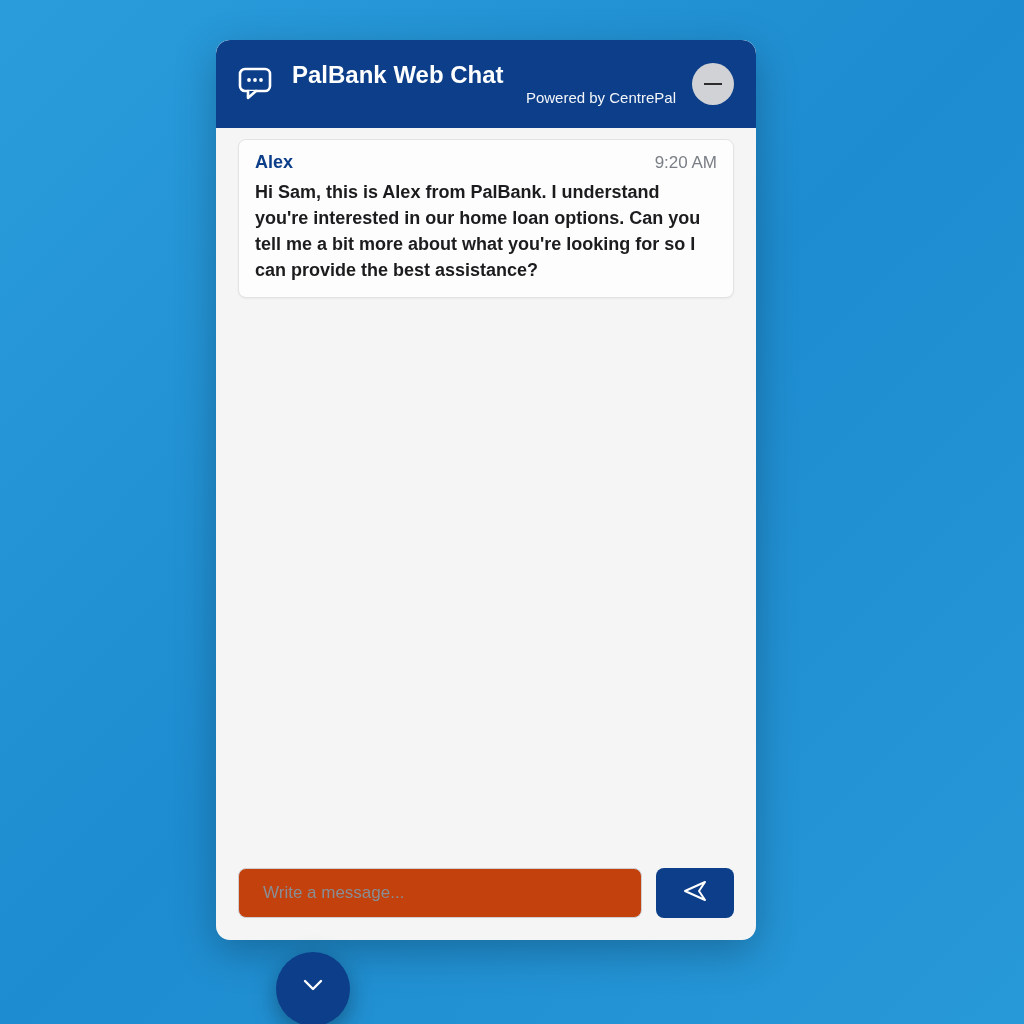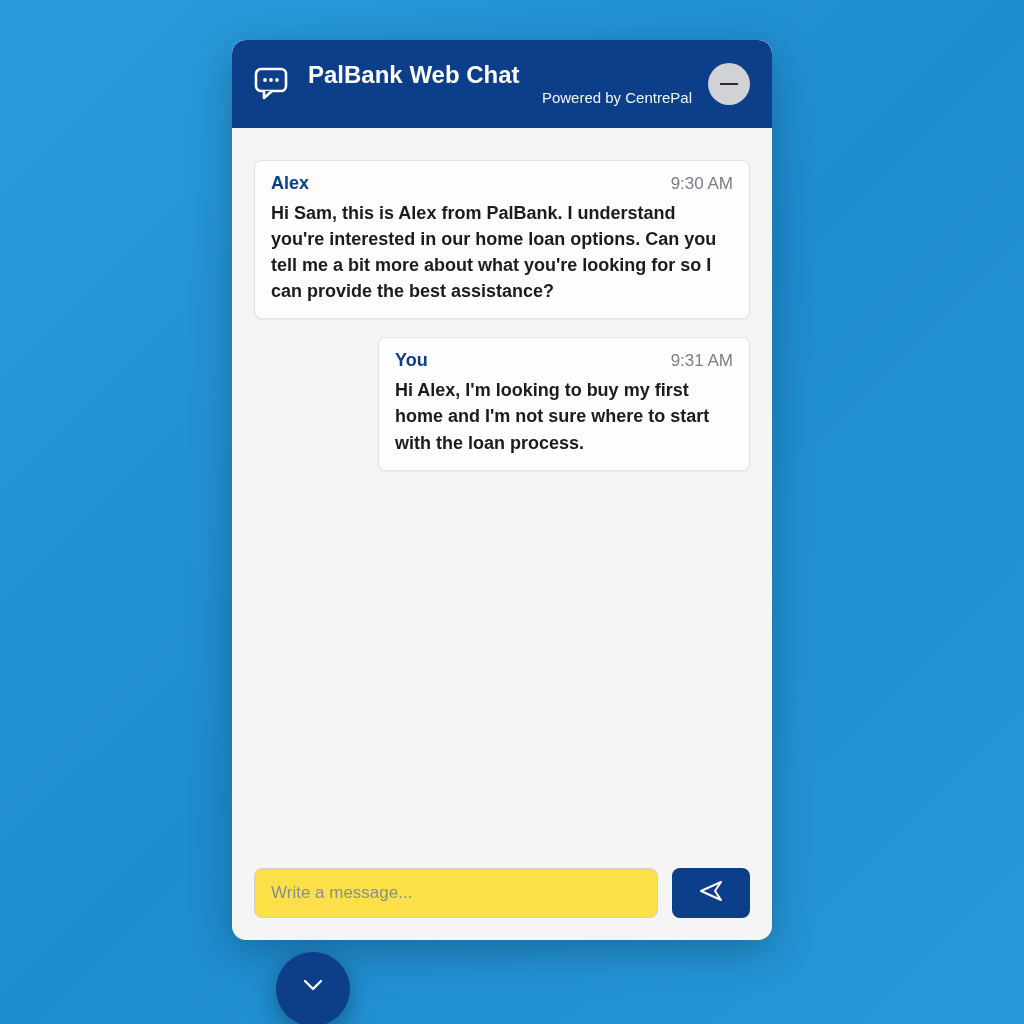--- a/index.html
+++ b/index.html
@@ -6,21 +6,21 @@
   html, body { width: 1024px; height: 1024px; overflow: hidden; }
   body {
     font-family: "Segoe UI", -apple-system, BlinkMacSystemFont, sans-serif;
     background: linear-gradient(135deg, #2a9cdb 0%, #1e8cd0 50%, #2798d8 100%);
     border-radius: 28px;
     position: relative;
   }
 
   .chat-window {
     position: absolute;
-    left: 232px;
+    left: 216px;
     top: 40px;
     width: 540px;
     height: 900px;
     background: #f5f5f6;
     border-radius: 14px;
     display: flex;
     flex-direction: column;
     box-shadow: 0 12px 40px rgba(0,0,0,0.25);
     overflow: hidden;
   }
@@ -62,21 +62,21 @@
     display: flex; align-items: center; justify-content: center;
     cursor: pointer;
     flex: 0 0 auto;
   }
   .minimize-btn .bar {
     width: 18px; height: 2px; background: #2b2b2b;
   }
 
   .messages {
     flex: 1 1 auto;
-    padding: 32px 22px 10px 22px;
+    padding: 11px 22px 10px 22px;
     overflow-y: auto;
   }
 
   .bubble {
     background: #fdfdfd;
     border: 1px solid #e3e3e5;
     border-radius: 8px;
     padding: 12px 16px 14px 16px;
     margin-bottom: 18px;
     box-shadow: 0 1px 2px rgba(0,0,0,0.05);
@@ -109,22 +109,22 @@
   .composer {
     display: flex;
     gap: 14px;
     padding: 16px 22px 22px 22px;
     align-items: stretch;
   }
   .compose-input {
     flex: 1 1 auto;
     border: 1px solid #cfcfd3;
     border-radius: 8px;
-    background: #fde047;
-    padding: 14px 16px;
+    background: #c2410c;
+    padding: 14px 24px;
     font-size: 17px;
     color: #222;
     outline: none;
     font-family: inherit;
   }
   .compose-input::placeholder { color: #8a8d93; }
   .send-btn {
     width: 78px;
     border-radius: 8px;
     background: #0c3e89;
@@ -169,32 +169,25 @@
     <div class="minimize-btn">
       <span class="bar"></span>
     </div>
   </div>
 
   <div class="messages">
 
     <div class="bubble agent">
       <div class="bubble-head">
         <span class="sender">Alex</span>
-        <span class="timestamp">9:30 AM</span>
+        <span class="timestamp">9:20 AM</span>
       </div>
       <div class="bubble-body">Hi Sam, this is Alex from PalBank. I understand you're interested in our home loan options. Can you tell me a bit more about what you're looking for so I can provide the best assistance?</div>
     </div>
 
-    <div class="bubble user">
-      <div class="bubble-head">
-        <span class="sender">You</span>
-        <span class="timestamp">9:31 AM</span>
-      </div>
-      <div class="bubble-body">Hi Alex, I'm looking to buy my first home and I'm not sure where to start with the loan process.</div>
-    </div>
 
   </div>
 
   <div class="composer">
     <input class="compose-input" type="text" placeholder="Write a message..." style="">
     <div class="send-btn">
       <span>
         <svg width="26" height="26" viewBox="0 0 26 26" fill="none">
           <path d="M3 13 L23 4 L17 13 L23 22 Z" stroke="#ffffff" stroke-width="2" stroke-linejoin="round" stroke-linecap="round" fill="none"></path>
         </svg>

